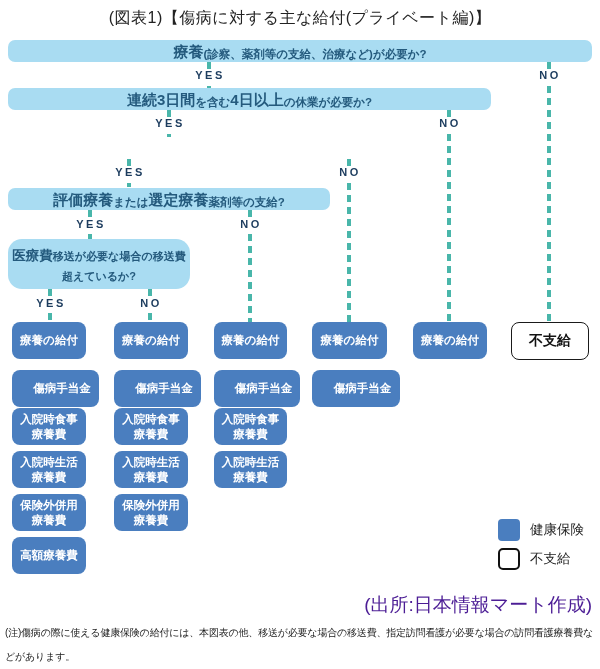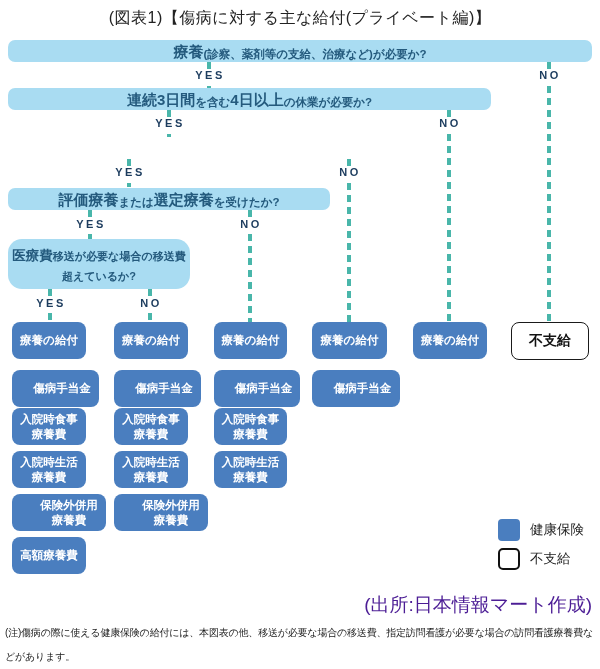--- a/index.html
+++ b/index.html
@@ -63,21 +63,21 @@
     color:#fff;font-weight:bold;font-size:11.5px;line-height:1.3;
     display:flex;align-items:center;justify-content:center;text-align:center;
     white-space:pre-line;
   }
   .c1{left:12px;width:74px;}
   .c2{left:114px;width:74px;}
   .c3{left:214px;width:73px;}
   .c4{left:312px;width:75px;}
   .c5{left:413px;width:74px;}
   .r1{top:322px;} .r2{top:370px;padding-left:13px;} .r3{top:408px;}
-  .r4{top:451px;} .r5{top:494px;padding-left:20px;} .r6{top:537px;}
+  .r4{top:451px;} .r5{top:494px;} .r6{top:537px;}
   .rbox-white{
     position:absolute;left:511px;top:322px;width:76px;height:36px;border-radius:8px;
     background:#fff;border:1.5px solid #1a1a1a;color:#111;font-weight:bold;font-size:14px;
     display:flex;align-items:center;justify-content:center;
   }
   
   .lg-swatch{position:absolute;width:22px;height:22px;}
   #legsw1{left:498px;top:519px;border-radius:4px;background:var(--box_bg);}
   #legsw2{left:498px;top:548px;border-radius:5px;background:#fff;border:2px solid #111;box-sizing:border-box;}
   .lg-label{position:absolute;font-size:13.5px;color:#222;line-height:22px;}
@@ -105,21 +105,21 @@
   <div class="qbar" id="q2">
     <span class="lg">連続3日間</span>
       <span class="sm">を含む</span>
       <span class="lg">4日以上</span>
       <span class="sm">の休業が必要か?</span>
   </div>
   <div class="qbar" id="q4">
     <span class="lg">評価療養</span>
       <span class="sm">または</span>
       <span class="lg">選定療養</span>
-      <span class="sm">を受けたか?</span>
+      <span class="sm">薬剤等の支給?</span>
   </div>
   <div class="qbox" id="q5">
     <div><span class="lg2">医療費</span><span class="sm">移送が必要な場合の移送費</span></div>
     <div class="sm">超えているか?</div>
   </div>
 
   <div class="vline" id="l1y"></div>
   <div class="vline" id="l1n"></div>
   <div class="vline" id="l2y"></div>
   <div class="vline" id="l2n"></div>

